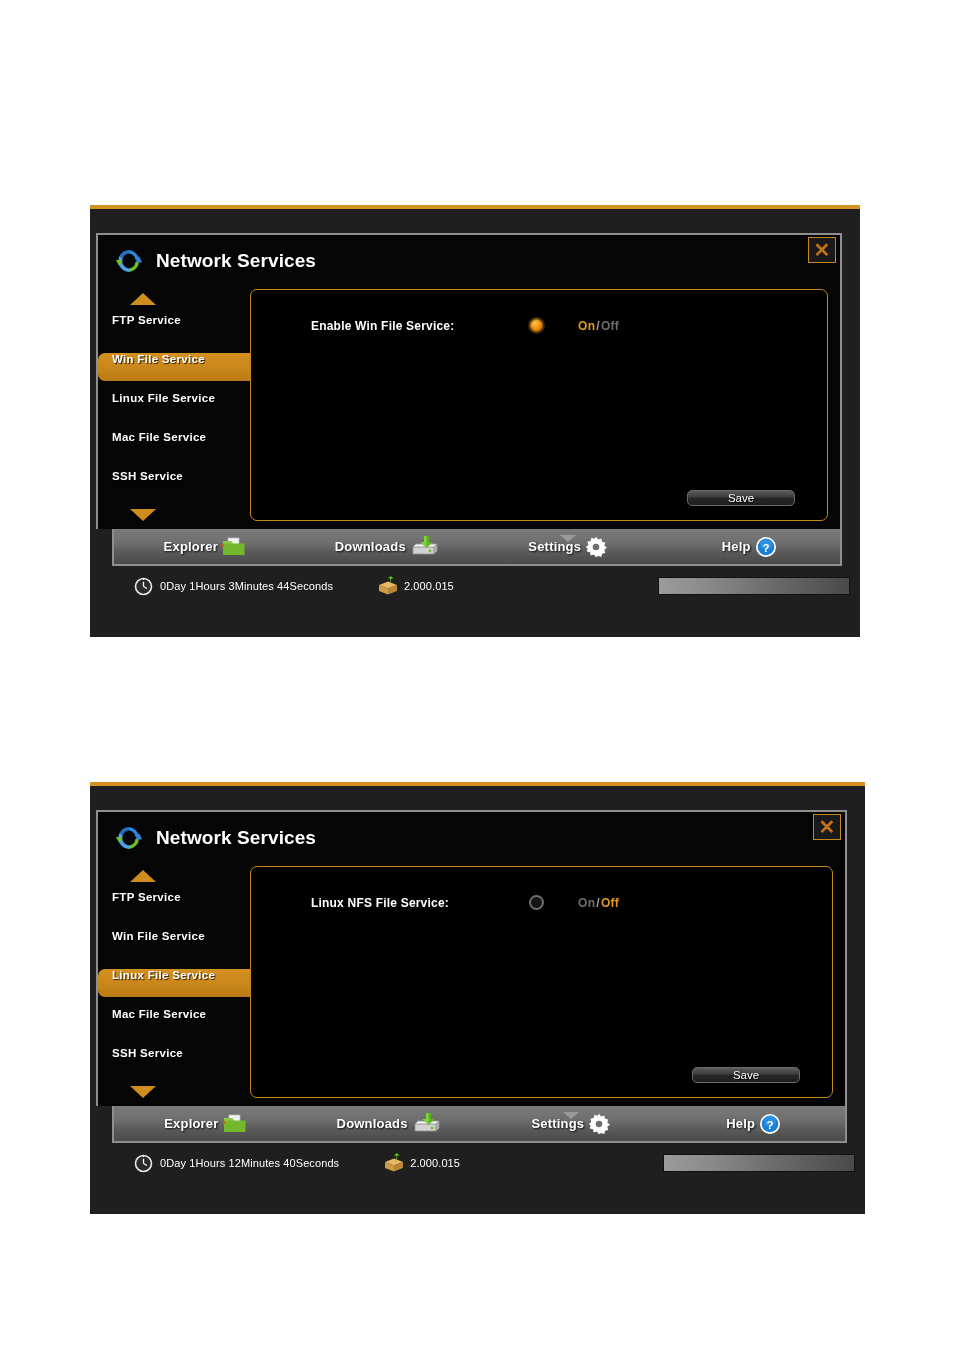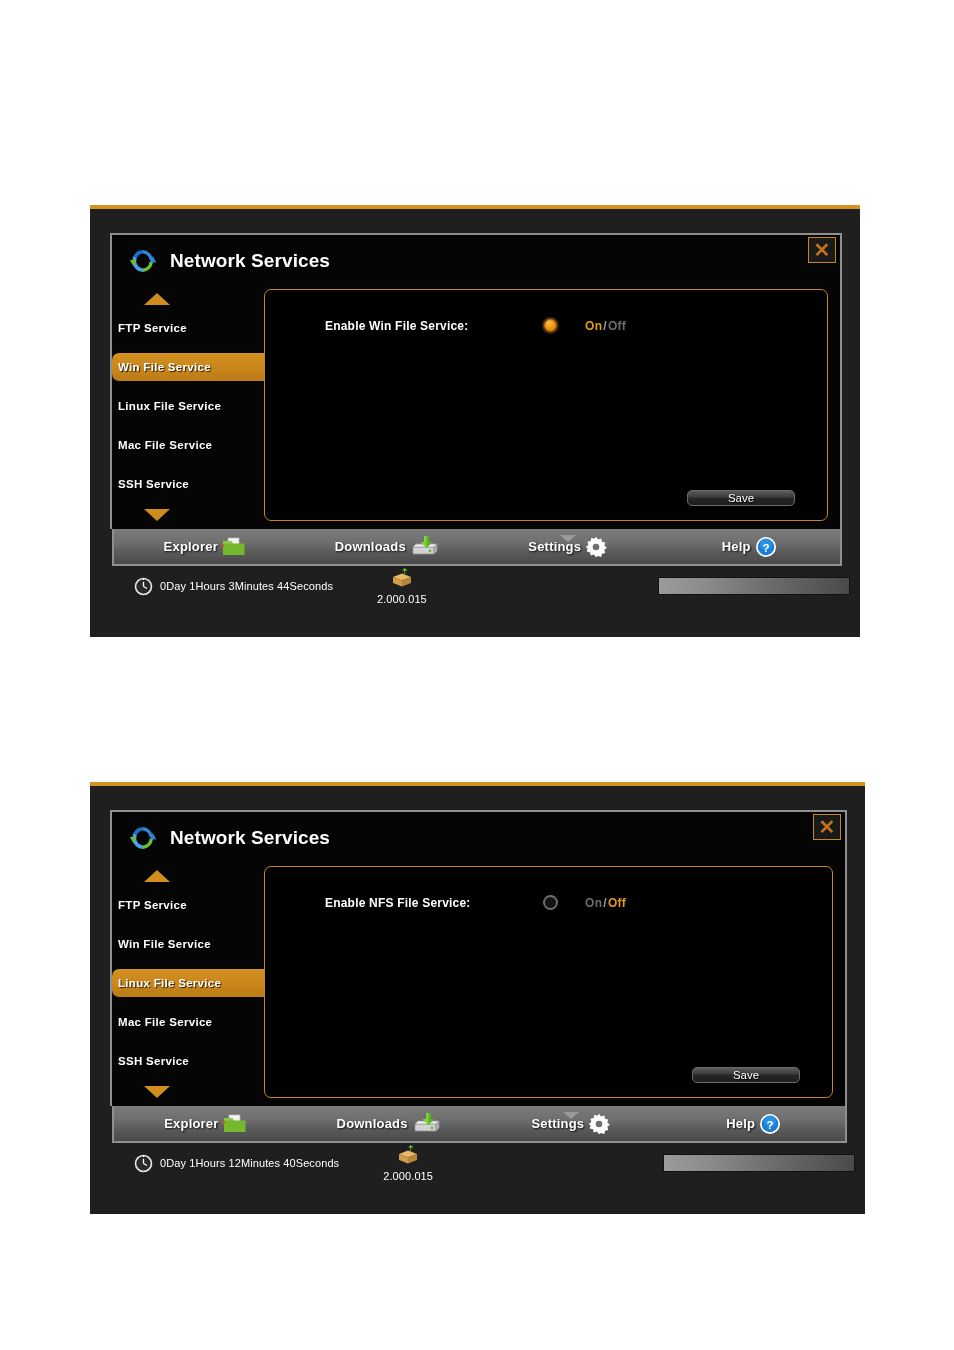--- a/index.html
+++ b/index.html
@@ -16,21 +16,21 @@
     position: absolute;
     background: #1f1f1f;
     border-top: 4px solid #d4921f;
   }
   .window.fig1 { left: 90px;  top: 205px;  width: 770px; height: 432px; }
   .window.fig2 { left: 90px;  top: 782px;  width: 775px; height: 432px; }
 
   
   .app-panel {
     position: absolute;
-    left: 20px; top: 24px; right: 18px;
+    left: 6px; top: 24px; right: 18px;
     height: 296px;
     background: #050505;
     border: 2px solid #8f8f8f;
     border-bottom: none;
   }
 
   
   .titlebar {
     position: relative;
     height: 52px;
@@ -82,22 +82,22 @@
     margin-top: 4px; margin-bottom: 9px;
   }
   .arrow-down {
     border-left: 13px solid transparent;
     border-right: 13px solid transparent;
     border-top: 12px solid #cf8d1e;
     margin-top: 5px;
   }
   .nav-item {
     height: 28px;
-    display: flex; align-items: center;
-    padding-left: 6px;
+    display: flex; 
+    padding-left: 14px;
     color: #ffffff;
     font-size: 11.5px;
     font-weight: bold;
     letter-spacing: .3px;
     margin-bottom: 11px;
     cursor: pointer;
     text-shadow: 1px 1px 1px rgba(0,0,0,.8);
   }
   .nav-item.active {
     background: linear-gradient(to bottom, #d49020 0%, #c9861b 55%, #bb7a16 100%);
@@ -137,21 +137,21 @@
   }
   .radio-dot.on {
     background: radial-gradient(circle at 38% 32%, #ffc046 0%, #f0920e 45%, #b35c05 100%);
     box-shadow: 0 0 2px 1px rgba(0,0,0,.9) inset, 0 0 0 1px #3a2a10;
   }
   .radio-dot.off {
     background: #141414;
     border: 2px solid #6d6d6d;
   }
   .toggle-text {
-    margin-left: 27px;
+    margin-left: 34px;
     font-size: 12px;
     font-weight: bold;
     letter-spacing: .3px;
     text-align: center;
   }
   .t-on  { color: #e09a1e; }
   .t-off { color: #6d6d6d; }
   .t-sep { color: #9a9a9a; margin: 0 1px; }
   .toggle-text.is-off .t-on  { color: #6d6d6d; }
   .toggle-text.is-off .t-off { color: #e09a1e; }
@@ -218,21 +218,21 @@
     display: flex;
     align-items: center;
     background: #1f1f1f;
   }
   .status-clock-wrap { display: flex; align-items: center; gap: 7px; margin-left: 22px; }
   .status-text {
     color: #ffffff;
     font-size: 11px;
     letter-spacing: .1px;
   }
-  .status-pkg-wrap { display: flex; align-items: center; gap: 5px; margin-left: 44px; flex-direction: column; }
+  .status-pkg-wrap { display: flex; align-items: center; gap: 5px; margin-left: 44px; }
   .progress-track {
     position: absolute;
     right: 4px;
     width: 192px; height: 18px;
     border: 1px solid #111;
     background: linear-gradient(to right, #9b9b9b 0%, #8a8a8a 25%, #6a6a6a 60%, #4a4a4a 100%);
   }
 
   svg { display: block; }
 </style>
@@ -421,21 +421,21 @@
               </div>
               <div class="nav-item">
                 <span>SSH Service</span>
               </div>
             </div>
           <div class="arrow-down"></div>
         </div>
 
         <div class="content">
           <div class="field-row">
-            <span class="field-label">Enable NFS File Service:</span>
+            <span class="field-label">Linux NFS File Service:</span>
             <span class="radio-dot off"></span>
             <span class="toggle-text is-off">
               <span class="t-on">On</span><span class="t-sep">/</span><span class="t-off">Off</span>
             </span>
           </div>
           <div class="save-btn">Save</div>
         </div>
 
       </div>
     </div>

